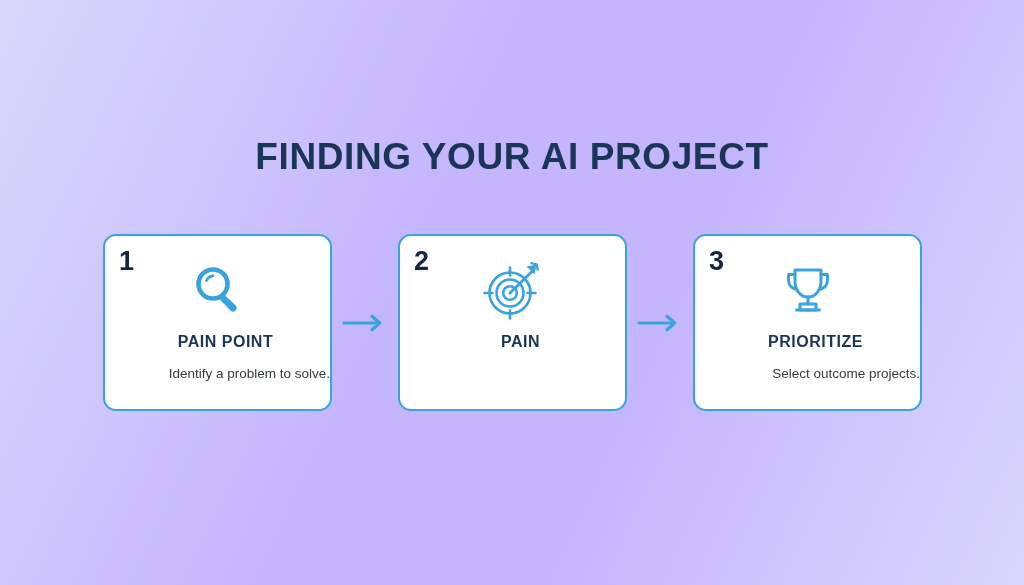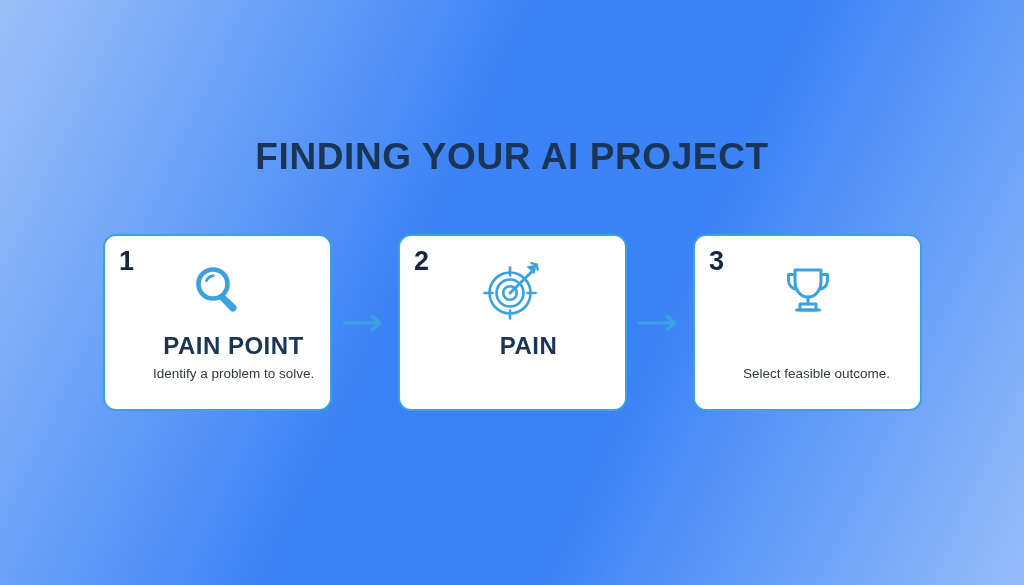--- a/index.html
+++ b/index.html
@@ -13,21 +13,21 @@
     overflow: hidden;
     background: #ffffff;
     font-family: "Liberation Sans", sans-serif;
     -webkit-font-smoothing: antialiased;
   }
 
   .slide {
     position: relative;
     width: 1024px;
     height: 585px;
-    background: #3b82f6;
+    background: #c4b5fd;
     box-sizing: border-box;
   }
 
   
   .bg-texture {
     position: absolute;
     inset: 0;
     pointer-events: none;
     background:
       linear-gradient(115deg, rgba(236,244,250,0.55) 0%, rgba(255,255,255,0) 42%),
@@ -91,40 +91,39 @@
     justify-content: center;
   }
 
   .step-icon svg {
     display: block;
   }
 
   .step-heading {
     position: absolute;
     top: 97px;
-    left: 16px;
+    left: 8px;
     width: 100%;
     text-align: center;
-    font-size: 24px;
+    font-size: 16px;
     font-weight: bold;
     letter-spacing: 0.5px;
     color: #1b3557;
     line-height: 1.1;
   }
 
   .step-desc {
     position: absolute;
     top: 130px;
     left: 0;
     width: 100%;
-    text-align: left;
+    text-align: right;
     font-size: 13.5px;
     color: #333a42;
     line-height: 1.25;
-    padding-left: 48px;
   }
 
   .connector {
     flex: 0 0 auto;
     width: 58px;
     height: 24px;
     display: flex;
     align-items: center;
     justify-content: center;
   }
@@ -203,18 +202,19 @@
             <path d="M18 11 H44 V22 C44 31.5 38.5 38 31 38 C23.5 38 18 31.5 18 22 Z"></path>
             <path d="M18 15.5 H11.5 V21 C11.5 26.5 15 29.5 19.5 30"></path>
             <path d="M44 15.5 H50.5 V21 C50.5 26.5 47 29.5 42.5 30"></path>
             <path d="M31 38 V45"></path>
             <path d="M23 45 H39 V51 H23 Z"></path>
             <path d="M19.5 51 H42.5"></path>
           </g>
         </svg>
       </span>
 
-
-      <div class="step-desc">Select feasible outcome.</div>
+      <div class="step-heading">PRIORITIZE</div>
+
+      <div class="step-desc">Select outcome projects.</div>
     </div>
 
   </div>
 </div>
 
 </body></html>

